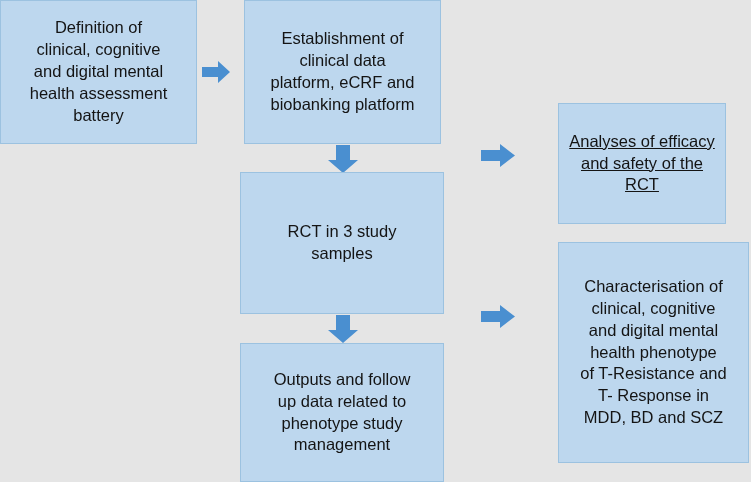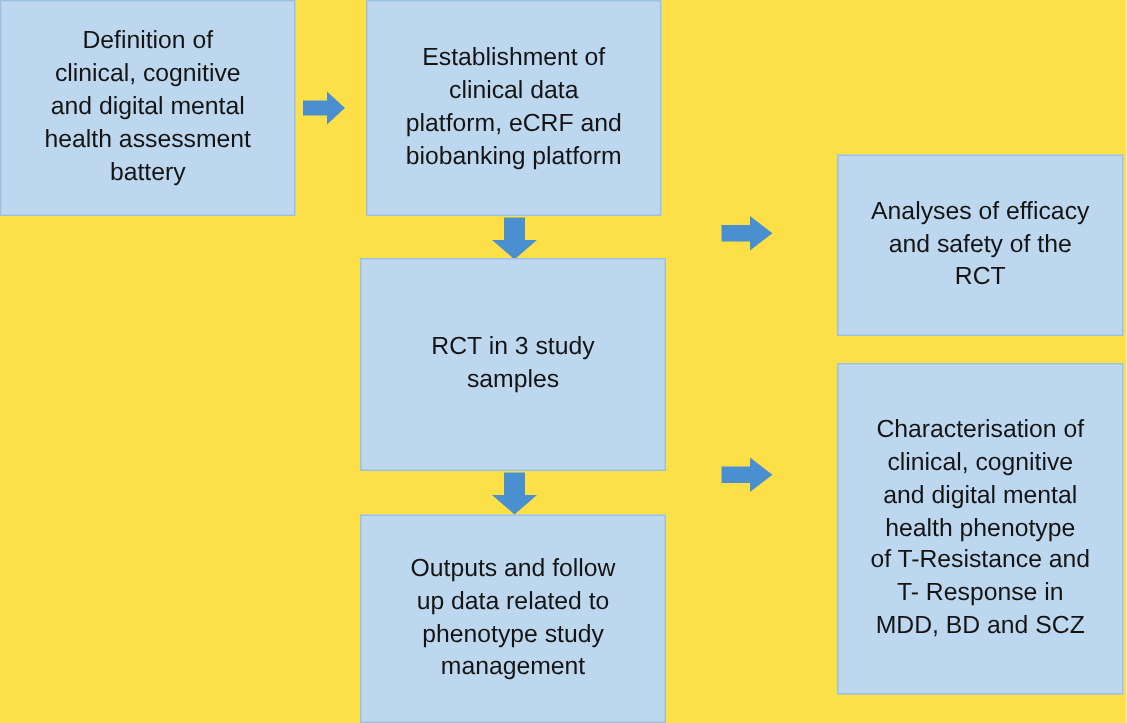--- a/index.html
+++ b/index.html
@@ -4,21 +4,21 @@
 <style>
   html, body {
     margin: 0;
     padding: 0;
     background: #ffffff;
   }
   #canvas {
     position: relative;
     width: 751px;
     height: 482px;
-    background: #fde047;
+    background: #e5e5e5;
     overflow: hidden;
     font-family: "Liberation Sans", sans-serif;
   }
   .node {
     position: absolute;
     background: #bdd7ee;
     border: 1px solid #9cc2e0;
     box-sizing: border-box;
     display: flex;
     align-items: center;
@@ -95,21 +95,21 @@
 phenotype study
 management</span>
   </div>
 
   <div class="arrow" style="left:481px; top:141px; width:34px; height:29px;">
     <svg viewBox="0 0 34 29" preserveAspectRatio="none" aria-hidden="true">
       <polygon points="0,9 19,9 19,3 34,14.5 19,26 19,20 0,20" fill="#4a8fd0"></polygon>
     </svg>
   </div>
 
-  <div class="node" style="left:558px; top:103px; width:191px; height:121px;">
+  <div class="node" style="left:558px; top:103px; width:168px; height:121px;text-decoration:underline;">
     <span class="label">Analyses of efficacy
 and safety of the
 RCT</span>
   </div>
 
   <div class="arrow" style="left:481px; top:302px; width:34px; height:29px;">
     <svg viewBox="0 0 34 29" preserveAspectRatio="none" aria-hidden="true">
       <polygon points="0,9 19,9 19,3 34,14.5 19,26 19,20 0,20" fill="#4a8fd0"></polygon>
     </svg>
   </div>

